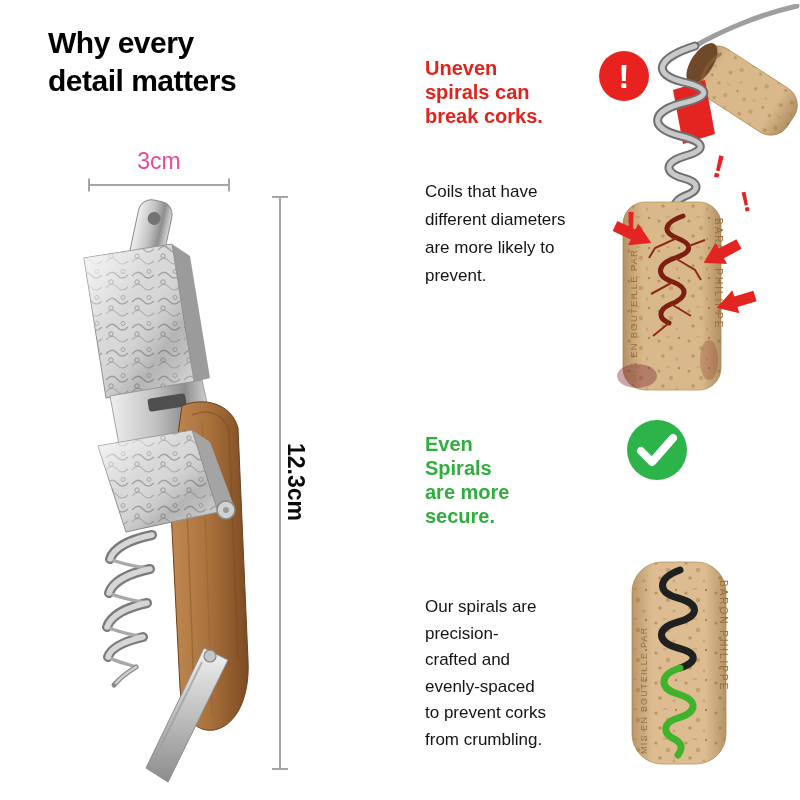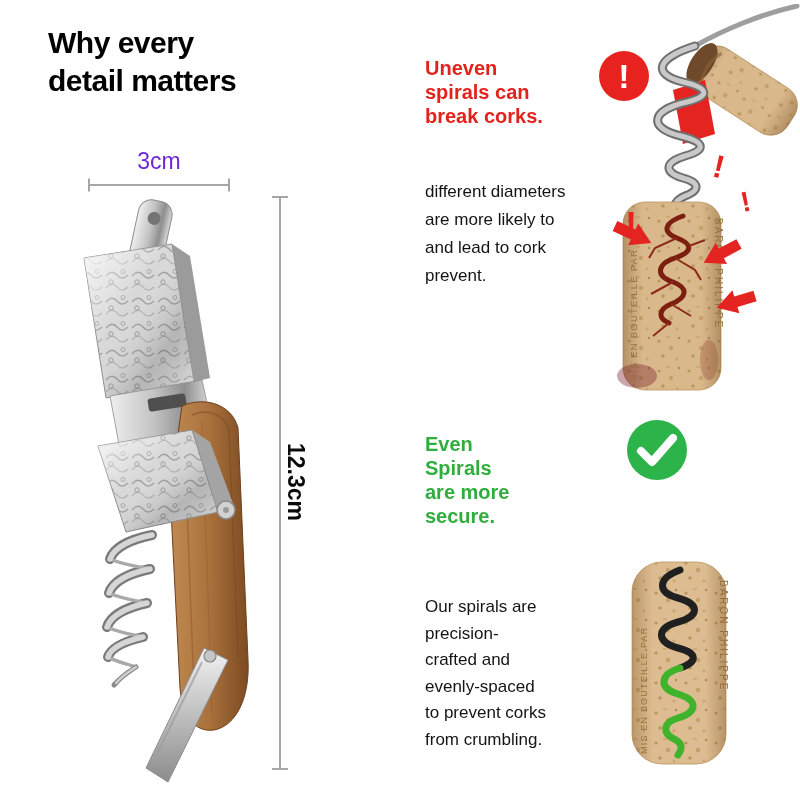--- a/index.html
+++ b/index.html
@@ -1,20 +1,20 @@
 <!DOCTYPE html>
 <html><head>
 <meta charset="utf-8">
 <style>
   *{margin:0;padding:0;box-sizing:border-box}
   html,body{width:800px;height:800px}
   body{position:relative;background:#ffffff;font-family:"Liberation Sans",sans-serif;color:#000;overflow:hidden}
   .abs{position:absolute}
   .main-title{left:48px;top:24px;font-size:30px;font-weight:800;line-height:1.27;letter-spacing:-0.5px;color:#000}
-  .dim-w-label{left:88px;top:148px;width:142px;text-align:center;font-size:23px;color:#6d28d9}
+  .dim-w-label{left:88px;top:148px;width:142px;text-align:center;font-size:23px;color:#ec4899}
   .dim-h-label{left:282px;top:443px;font-size:23px;font-weight:700;writing-mode:vertical-rl;color:#0a0a0a}
   .sec-heading{font-size:20px;font-weight:700;line-height:1.2}
   .uneven-heading{left:425px;top:56px;color:#e2231c}
   .even-heading{left:425px;top:432px;color:#2fae3d}
   .sec-body{font-size:17px;line-height:1.64;color:#141414}
   .uneven-body{left:425px;top:178px}
   .even-body{left:425px;top:594px;line-height:1.56}
   .warning-icon{left:599px;top:51px;width:50px;height:50px;border-radius:50%;background:#e8231f;color:#fff;display:flex;align-items:center;justify-content:center;font-size:34px;font-weight:800;line-height:1}
   svg{display:block}
 </style>
@@ -126,23 +126,23 @@
     <circle cx="158" cy="466" r="6" fill="#c6c6c6" stroke="#868686" stroke-width="1.2"></circle>
   </g>
 </svg>
 
 <div class="abs sec-heading uneven-heading">
   <div>Uneven</div>
   <div>spirals can</div>
   <div>break corks.</div>
 </div>
 <div class="abs sec-body uneven-body">
+  <div>Coils that have</div>
   <div>different diameters</div>
   <div>are more likely to</div>
-  <div>and lead to cork</div>
   <div>prevent.</div>
 </div>
 
 <div class="abs warning-icon">
   <span>!</span>
 </div>
 
 <svg class="abs" style="left:593px;top:4px" width="207" height="392" viewBox="0 0 207 392">
   <defs>
     <pattern id="corkTex1" width="30" height="30" patternUnits="userSpaceOnUse">

